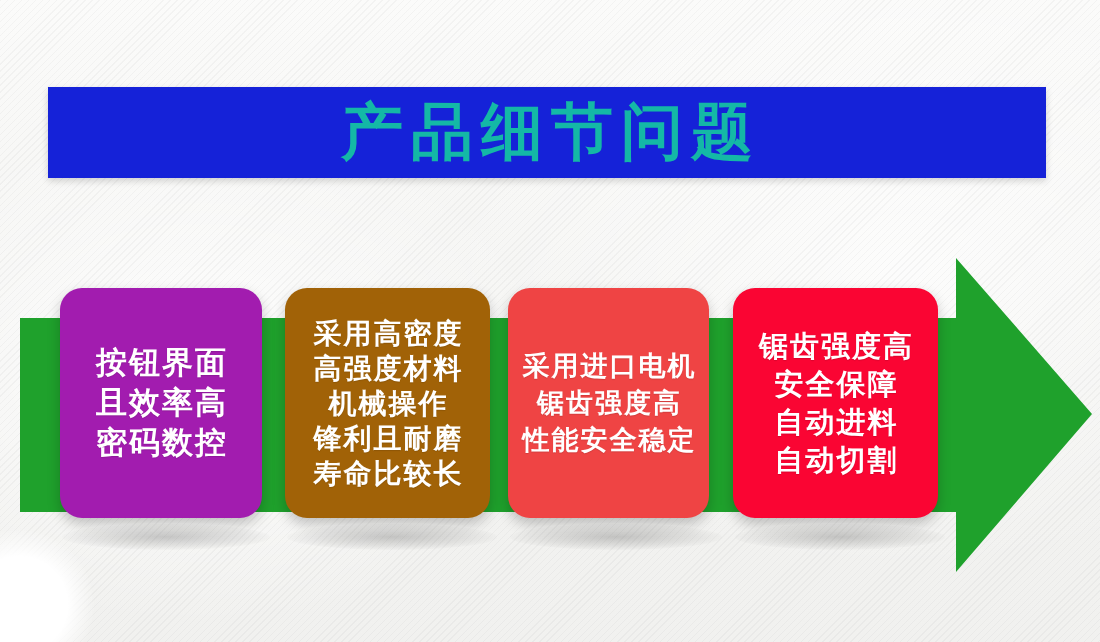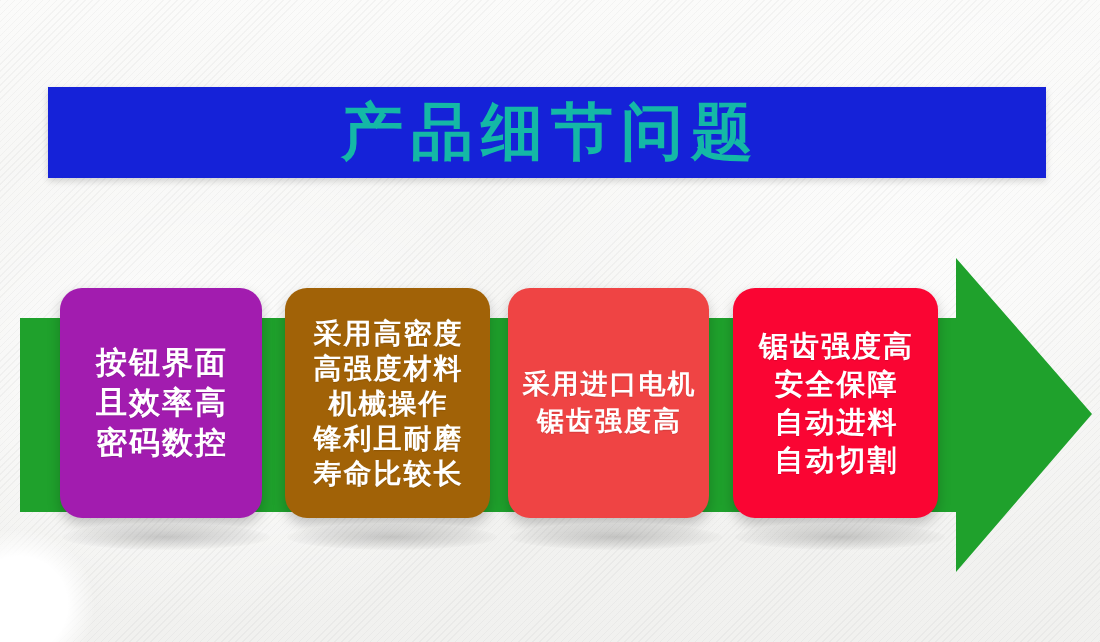--- a/index.html
+++ b/index.html
@@ -172,20 +172,21 @@
     <div class="line">采用高密度</div>
     <div class="line">高强度材料</div>
     <div class="line">机械操作</div>
     <div class="line">锋利且耐磨</div>
     <div class="line">寿命比较长</div>
   </div>
 
   <div class="card" id="card-3">
     <div class="line">采用进口电机</div>
     <div class="line">锯齿强度高</div>
+    <div class="line">性能安全稳定</div>
   </div>
 
   <div class="card" id="card-4">
     <div class="line">锯齿强度高</div>
     <div class="line">安全保障</div>
     <div class="line">自动进料</div>
     <div class="line">自动切割</div>
   </div>
 
 </div>

